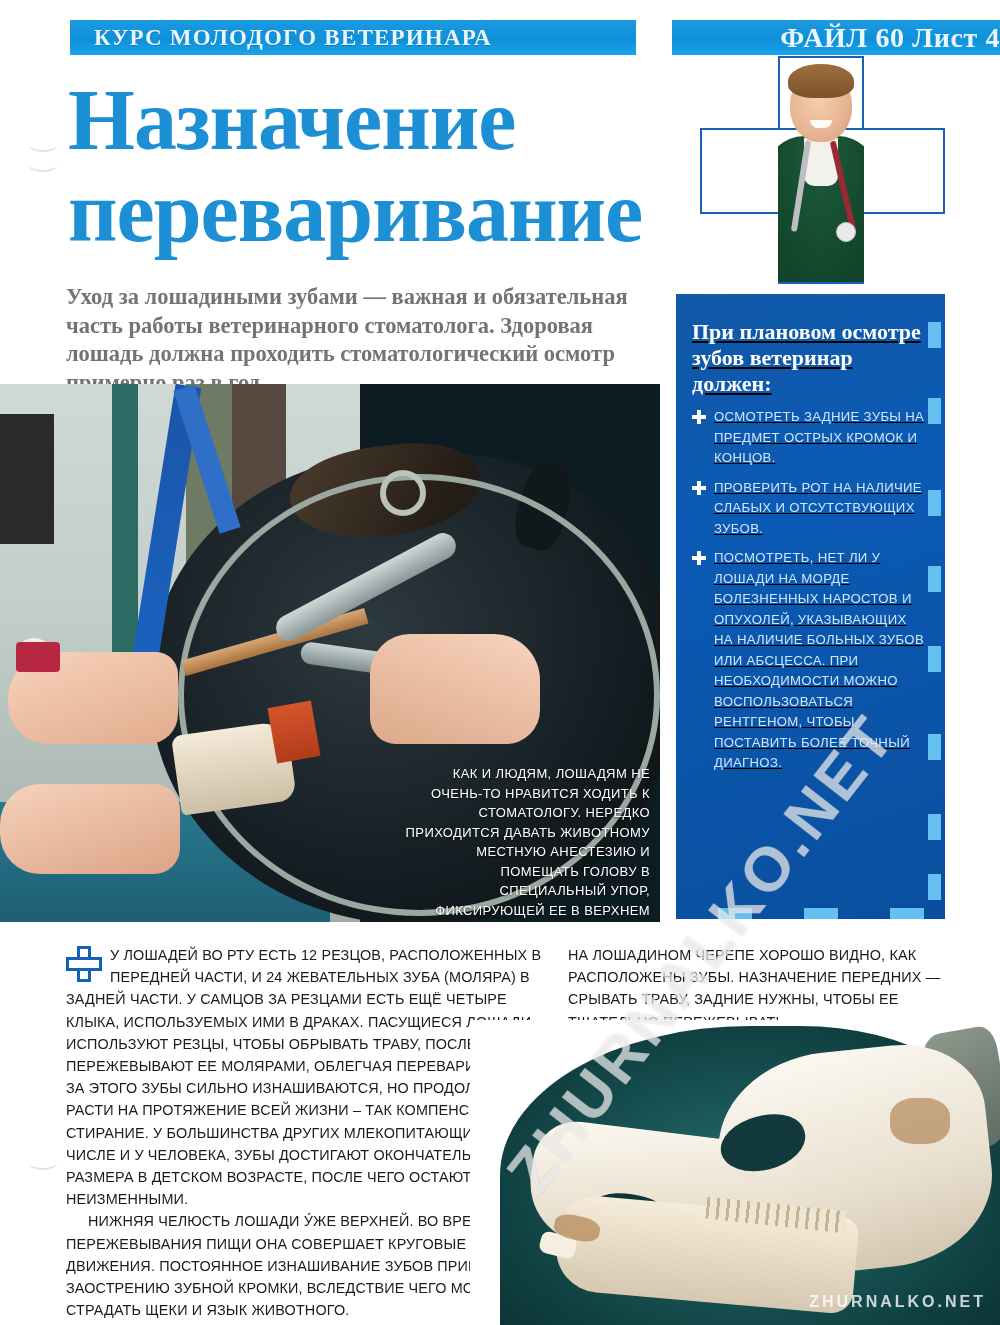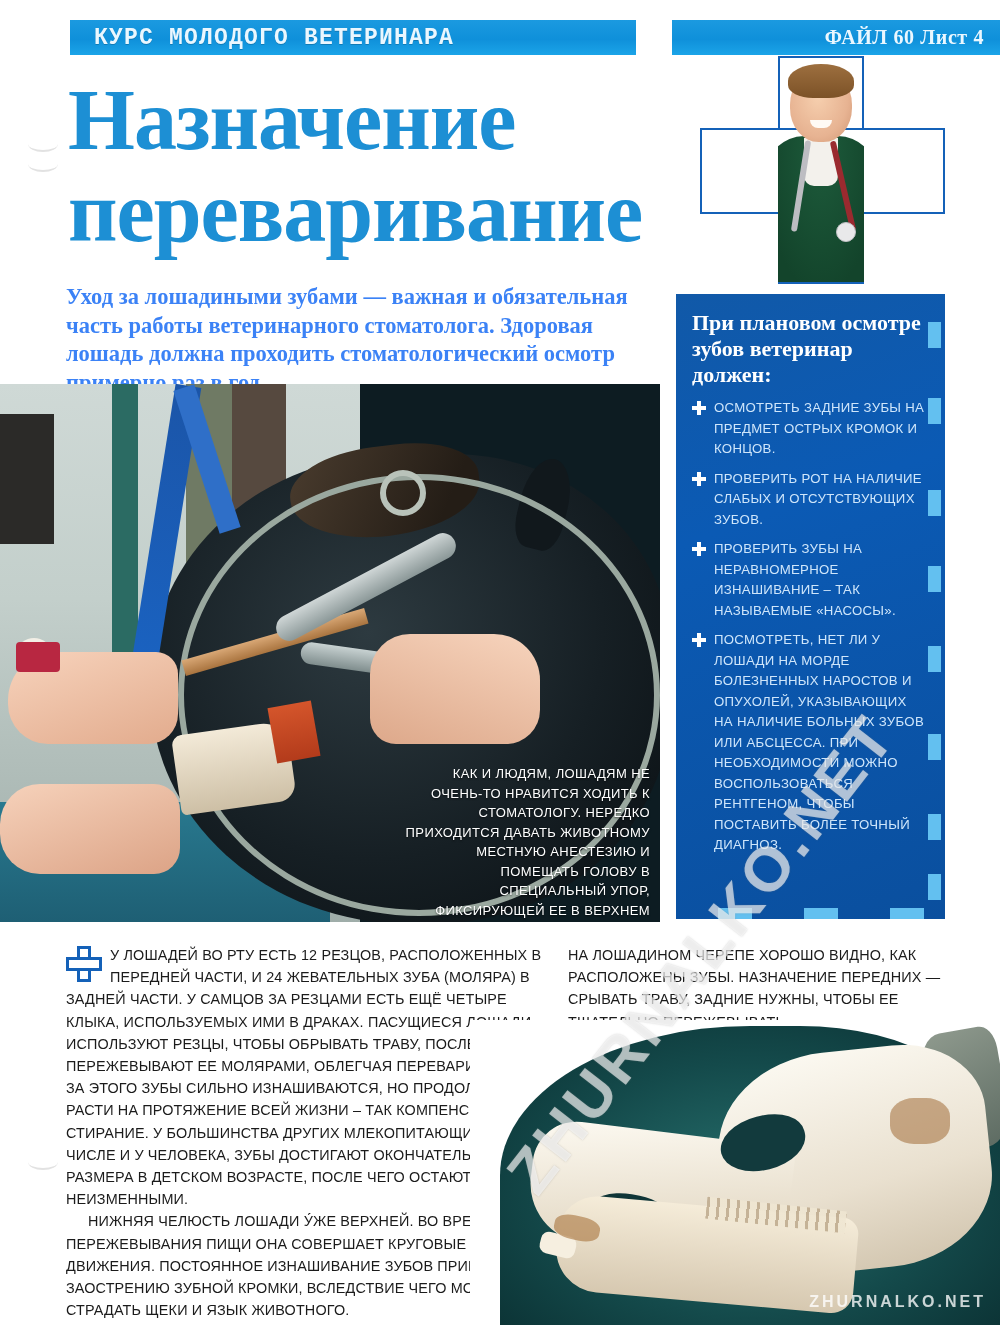--- a/index.html
+++ b/index.html
@@ -19,41 +19,41 @@
   
   .hdr-left {
     position: absolute;
     left: 70px; top: 20px;
     width: 566px; height: 35px;
     background: linear-gradient(180deg,#1b9ae0 0%, #0f90da 55%, #1ba4e8 100%);
     display: flex; align-items: center;
   }
   .hdr-left span {
     color: #eaf7ff;
-    font-family: Liberation Mono, monospace;
+    font-family: Liberation Serif, serif;
     font-size: 23px;
     font-weight: bold;
     letter-spacing: 1.2px;
     margin-left: 24px;
     text-shadow: 0 1px 0 rgba(0,0,0,.18);
   }
   .hdr-right {
     position: absolute;
     left: 672px; top: 20px;
     width: 328px; height: 35px;
     background: linear-gradient(180deg,#1b9ae0 0%, #0f90da 55%, #1ba4e8 100%);
     display: flex; align-items: center; justify-content: flex-end;
   }
   .hdr-right span {
     color: #eaf7ff;
     font-family: "Liberation Serif", serif;
-    font-size: 20px;
+    font-size: 28px;
     font-weight: bold;
     letter-spacing: .6px;
-    margin-right: 16px;
+    margin-right: 0;
   }
 
   
   .title {
     position: absolute;
     left: 68px; top: 74px;
     width: 630px;
   }
   .title div {
     color: #1d8fd4;
@@ -139,33 +139,33 @@
 
   
   .lead {
     position: absolute;
     left: 66px; top: 283px;
     width: 600px;
     font-family: "Liberation Serif", serif;
     font-size: 22.5px;
     line-height: 28.5px;
     font-weight: bold;
-    color: #3b82f6;
+    color: #737373;
   }
 
   
   .sidebar {
     position: absolute;
     left: 676px; top: 294px;
     width: 269px; height: 625px;
     background: linear-gradient(160deg,#1159a8 0%, #0b5ab4 35%, #0a4f9e 100%);
     box-sizing: border-box;
     overflow: hidden;
   }
-  .sidebar-inner { padding: 16px 20px 10px 16px; }
+  .sidebar-inner { padding: 25px 20px 10px 16px; text-decoration: underline; }
   .sb-title {
     color: #ffffff;
     font-family: "Liberation Serif", serif;
     font-weight: bold;
     font-size: 22px;
     line-height: 26px;
     margin-bottom: 10px;
   }
   .sb-item {
     position: relative;
@@ -543,21 +543,20 @@
     <div class="sb-item">
       <span class="plus"></span>
       <span>Осмотреть задние зубы на предмет острых кромок и концов.</span>
     </div>
     <div class="sb-item">
       <span class="plus"></span>
       <span>Проверить рот на наличие слабых и отсутствующих зубов.</span>
     </div>
     <div class="sb-item">
       <span class="plus"></span>
-      <span>Проверить зубы на неравномерное изнашивание – так называемые «насосы».</span>
     </div>
     <div class="sb-item">
       <span class="plus"></span>
       <span>Посмотреть, нет ли у лошади на морде болезненных наростов и опухолей, указывающих на наличие больных зубов или абсцесса. При необходимости можно воспользоваться рентгеном, чтобы поставить более точный диагноз.</span>
     </div>
   </div>
 </div>
 
 <div class="horse-photo">
   <div class="hp-wall"></div>

